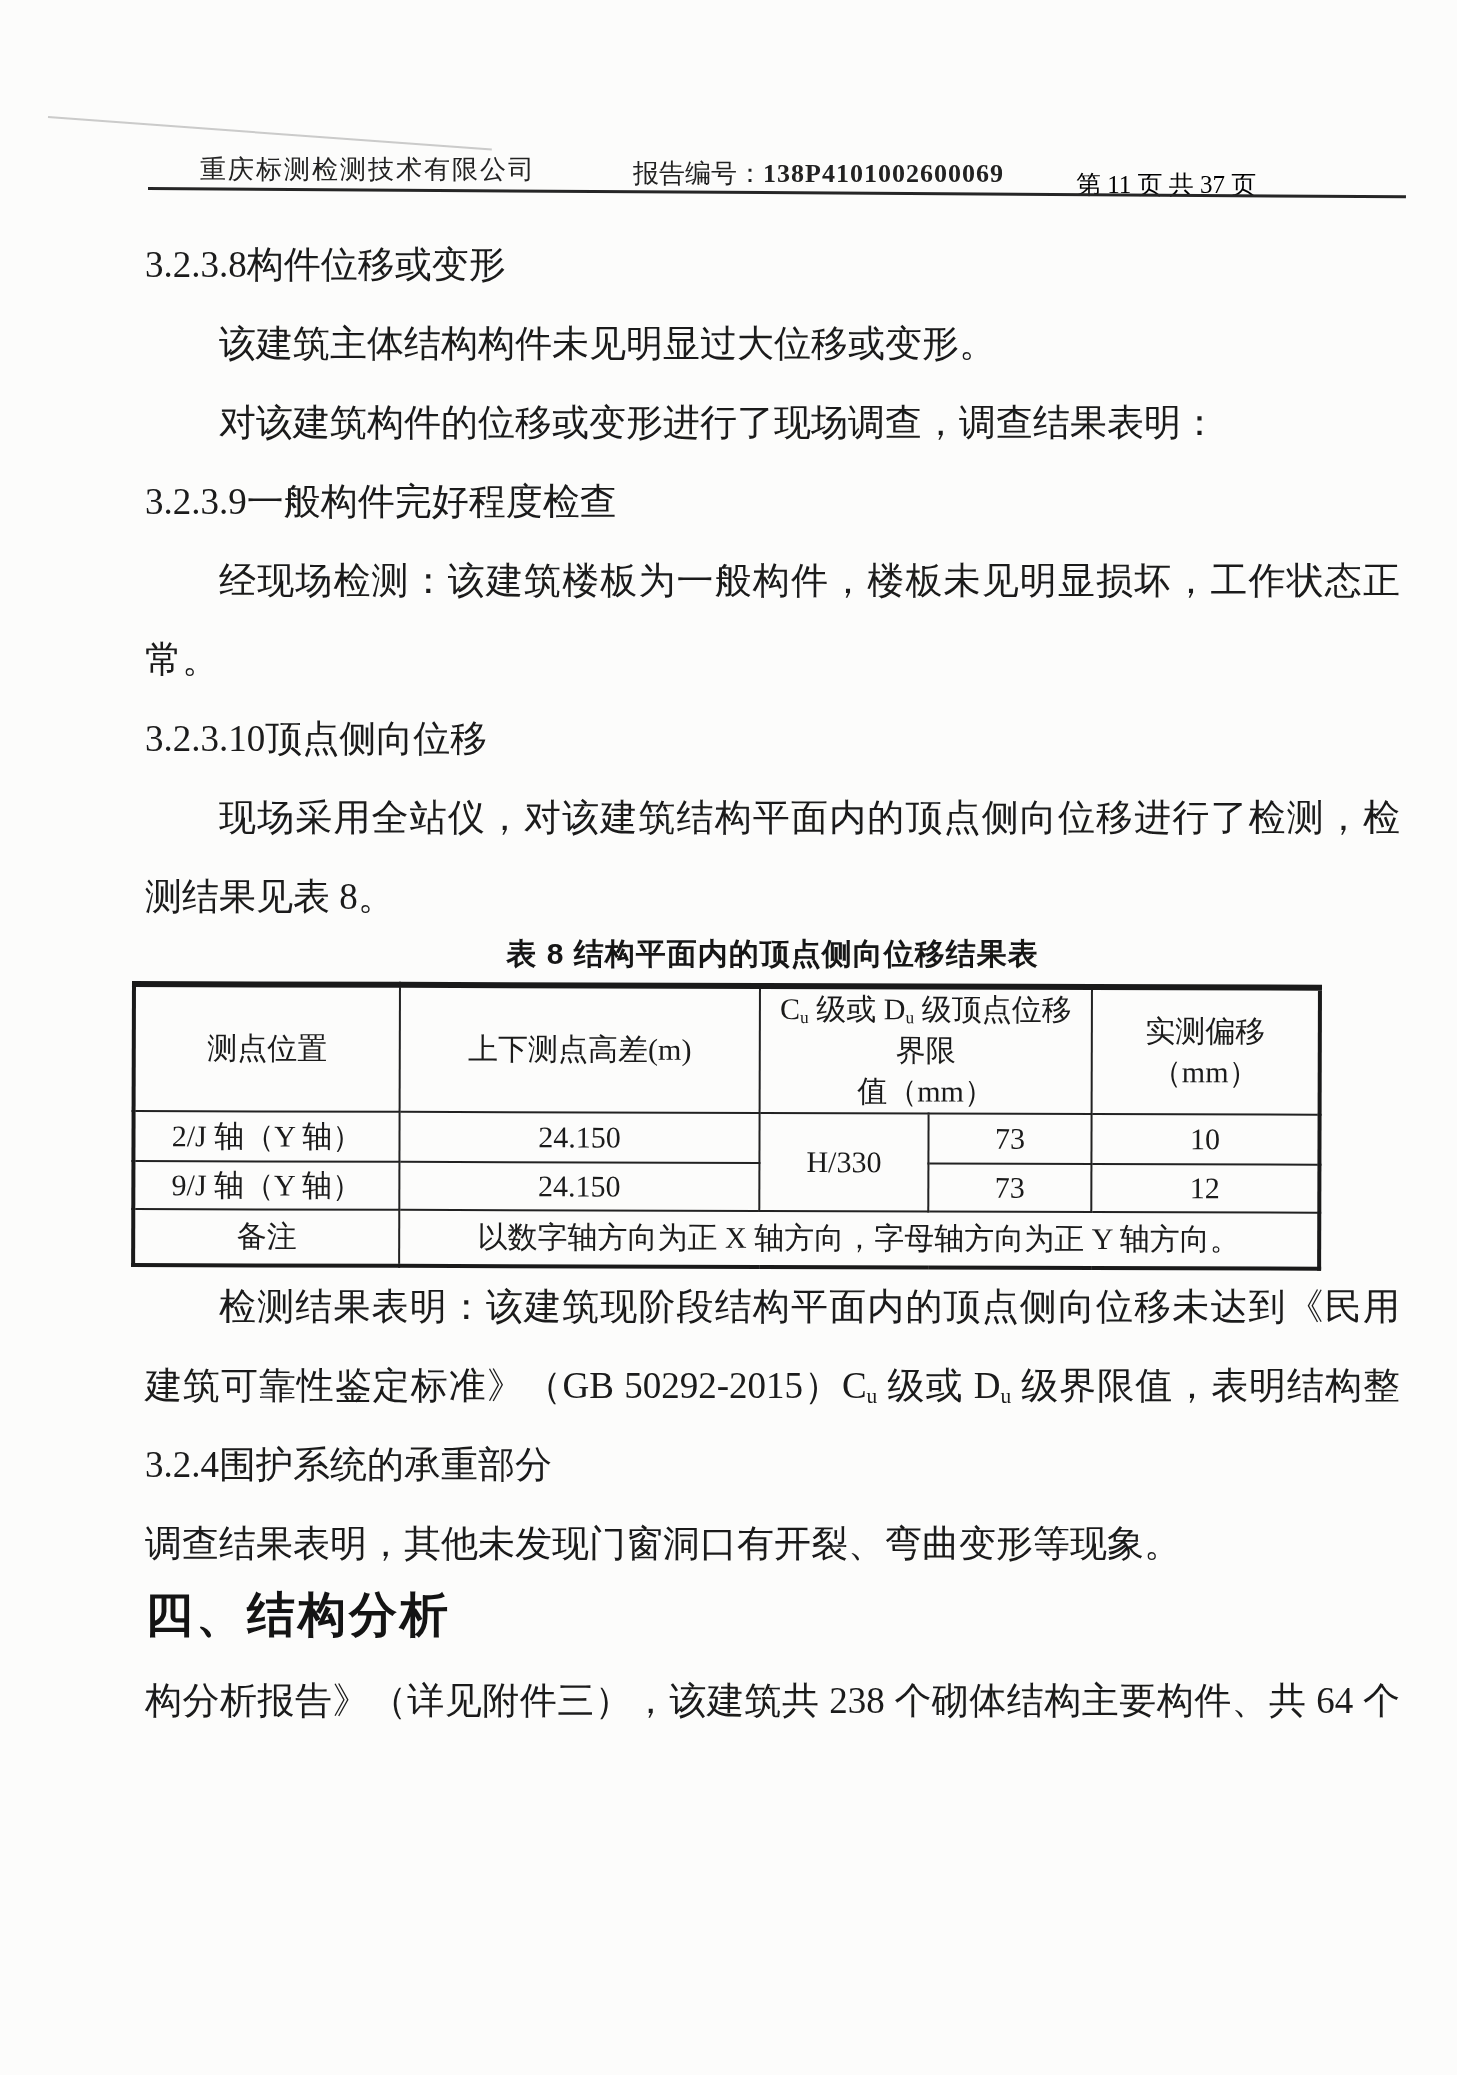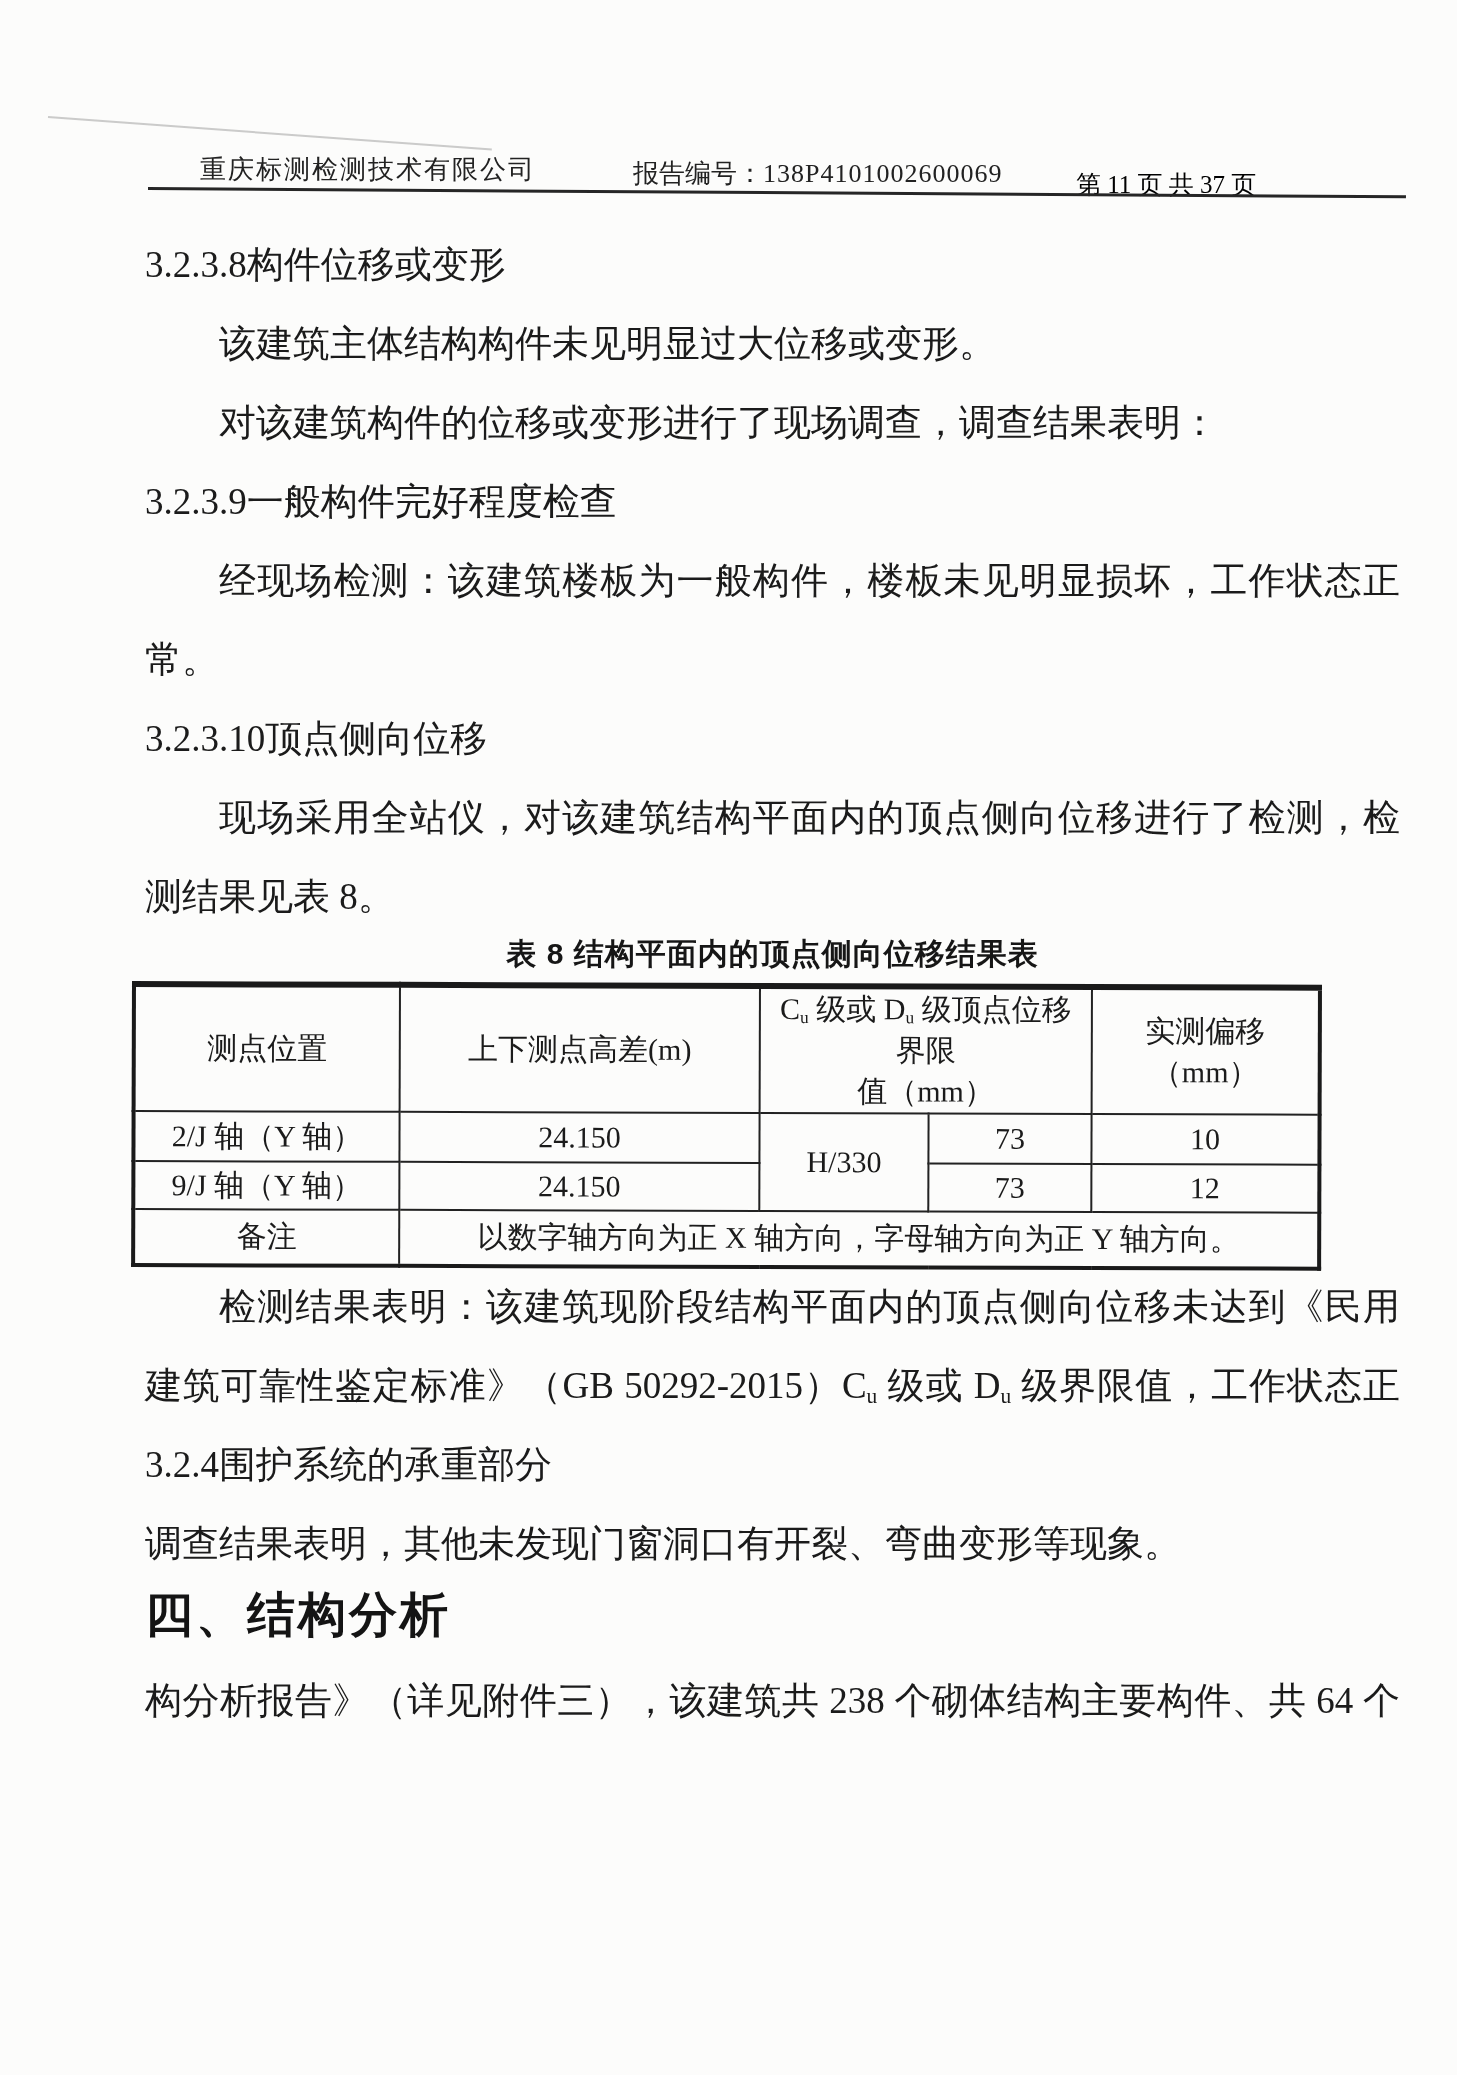--- a/index.html
+++ b/index.html
@@ -10,21 +10,21 @@
     background:#fcfcfb;
     color:#1d1d1d;
     font-family:"Liberation Serif","DejaVu Serif",serif;
     overflow:hidden;
     margin:0 auto;
     padding-left:29px;
   }
   
   .hdr-company { position:absolute; left:200px; top:152px; font-size:26px; letter-spacing:2px; color:#222; }
   .hdr-report  { position:absolute; left:633px; top:156px; font-size:26px; color:#222; }
-  .hdr-report .num { letter-spacing:1px; }
+  .hdr-report .num { letter-spacing:1px;font-weight:bold; }
   .hdr-pages   { position:absolute; left:1076px; top:168px; font-size:25px; color:#000000; }
   .hdr-rule {
     position:absolute; left:148px; top:187px; width:1258px; height:3px;
     background:#262626; transform:rotate(0.38deg); transform-origin:left center;
   }
   .scan-line {
     position:absolute; left:48px; top:116px; width:445px; height:2px;
     background:#9a9a9a; opacity:.5; transform:rotate(4.2deg); transform-origin:left center;
   }
   
@@ -119,21 +119,21 @@
         <td>12</td>
       </tr>
       <tr class="nrow">
         <td>备注</td>
         <td colspan="4">以数字轴方向为正 X 轴方向，字母轴方向为正 Y 轴方向。</td>
       </tr>
     </tbody>
       </table>
 
     <div class="ln indent fill after-tbl">检测结果表明：该建筑现阶段结构平面内的顶点侧向位移未达到《民用</div>
-    <div class="ln fill"><span>建筑可靠性鉴定标准》（GB 50292-2015）C</span><sub class="u">u</sub><span> 级或 D</span><sub class="u">u</sub><span> 级界限值，工作状态正</span></div>
+    <div class="ln fill"><span>建筑可靠性鉴定标准》（GB 50292-2015）C</span><sub class="u">u</sub><span> 级或 D</span><sub class="u">u</sub><span> 级界限值，表明结构整</span></div>
     <div class="ln">3.2.4围护系统的承重部分</div>
     <div class="ln">调查结果表明，其他未发现门窗洞口有开裂、弯曲变形等现象。</div>
 
     <div class="h1">四、结构分析</div>
 
     <div class="ln fill">构分析报告》（详见附件三），该建筑共 238 个砌体结构主要构件、共 64 个</div>
 
   </div>
 </div>
 

